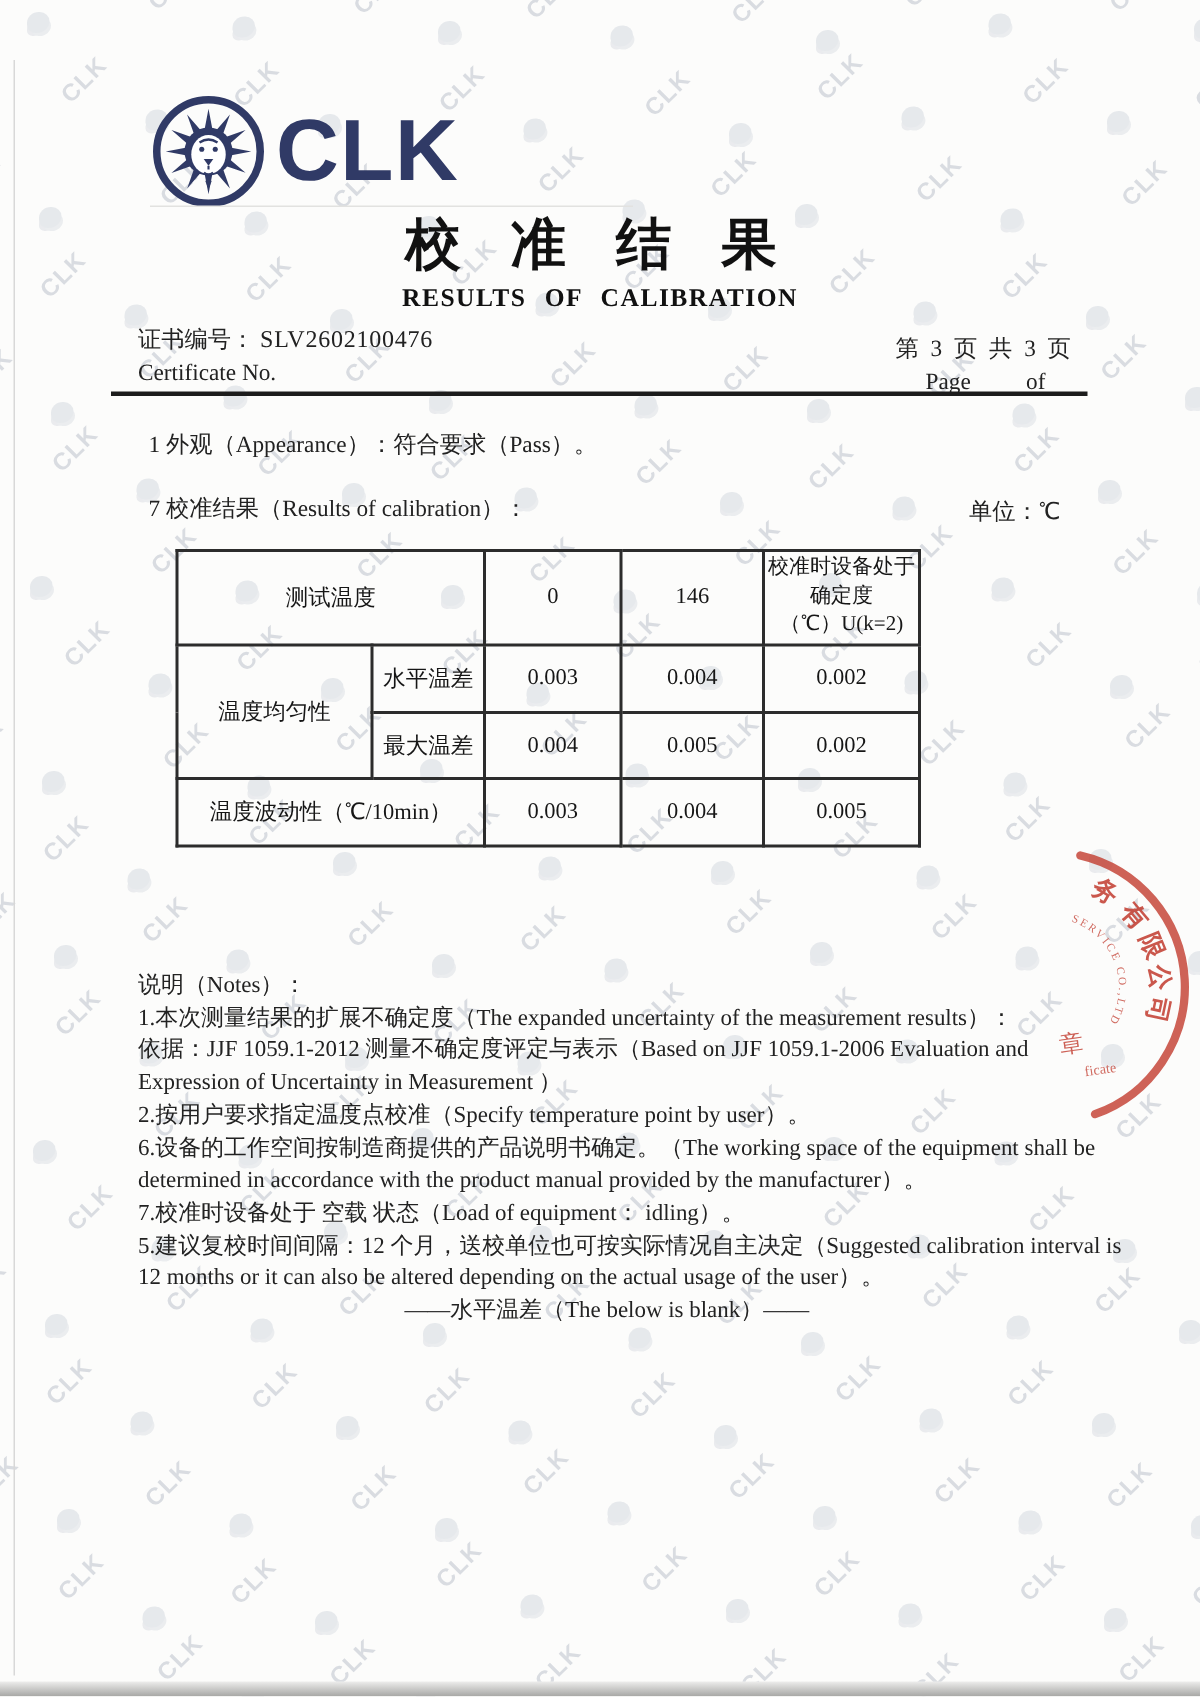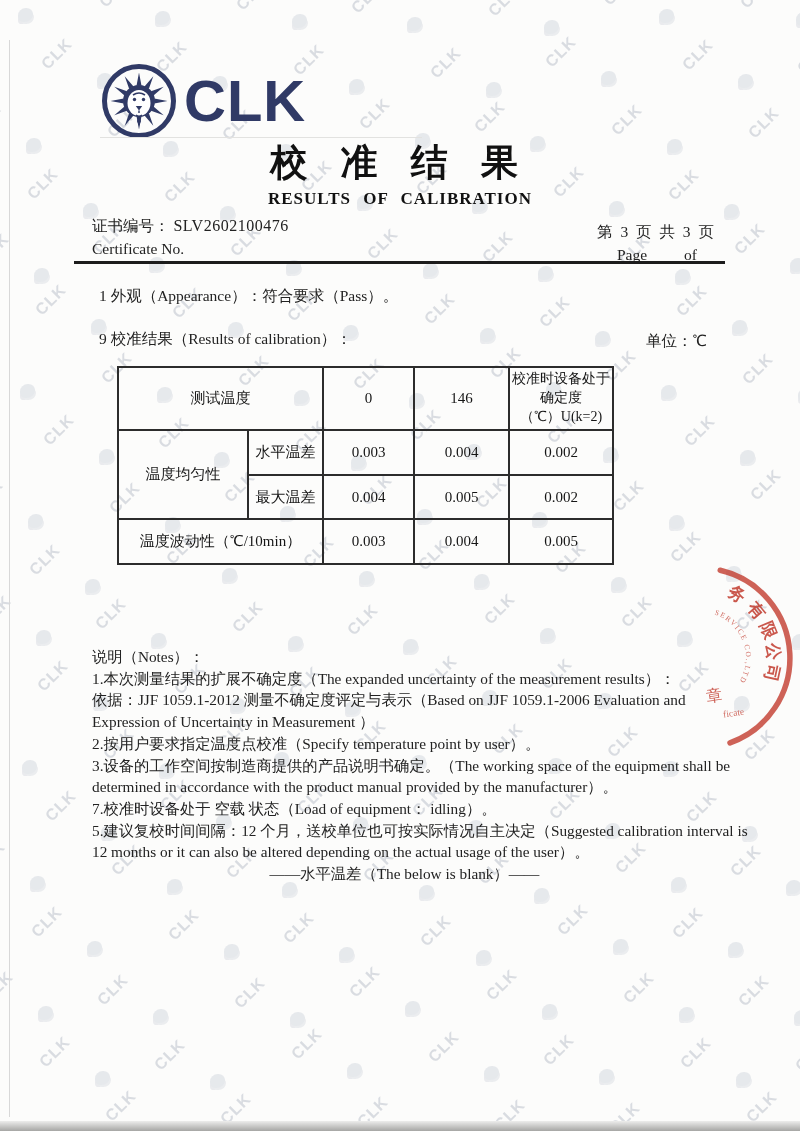--- a/index.html
+++ b/index.html
@@ -335,21 +335,21 @@
       <span>证书编号：</span>
       <span class="cert-no">SLV2602100476</span>
     </div>
     <div class="abs cert-en">Certificate No.</div>
     <div class="abs page-cn">第 3 页  共 3 页</div>
     <div class="abs page-lbl">Page</div>
     <div class="abs page-of">of</div>
     <div class="abs rule"></div>
 
     <div class="abs item1">1 外观（Appearance）：符合要求（Pass）。</div>
-    <div class="abs item2">9 校准结果（Results of calibration）：</div>
+    <div class="abs item2">7 校准结果（Results of calibration）：</div>
     <div class="abs unit">单位：℃</div>
 
     <table class="cal">
       <colgroup>
           <col style="width:130px">
           <col style="width:75px">
           <col style="width:91px">
           <col style="width:95px">
           <col style="width:92px">
         </colgroup>
@@ -385,21 +385,21 @@
       </tr>
     </tbody>
       </table>
 
     <div id="notes">
       <div class="note-line">说明（Notes）：</div>
       <div class="note-line">1.本次测量结果的扩展不确定度（The expanded uncertainty of the measurement results）：</div>
       <div class="note-line">依据：JJF 1059.1-2012 测量不确定度评定与表示（Based on JJF 1059.1-2006 Evaluation and</div>
       <div class="note-line">Expression of Uncertainty in Measurement ）</div>
       <div class="note-line">2.按用户要求指定温度点校准（Specify temperature point by user）。</div>
-      <div class="note-line">3.设备的工作空间按制造商提供的产品说明书确定。（The working space of the equipment shall be</div>
+      <div class="note-line">6.设备的工作空间按制造商提供的产品说明书确定。（The working space of the equipment shall be</div>
       <div class="note-line">determined in accordance with the product manual provided by the manufacturer）。</div>
       <div class="note-line">7.校准时设备处于 空载 状态（Load of equipment： idling）。</div>
       <div class="note-line">5.建议复校时间间隔：12 个月，送校单位也可按实际情况自主决定（Suggested calibration interval is</div>
       <div class="note-line">12 months or it can also be altered depending on the actual usage of the user）。</div>
       <div class="note-center">——水平温差（The below is blank）——</div>
     </div>
 
   </div>
 
   <svg class="stamp" viewBox="0 0 200 212">

